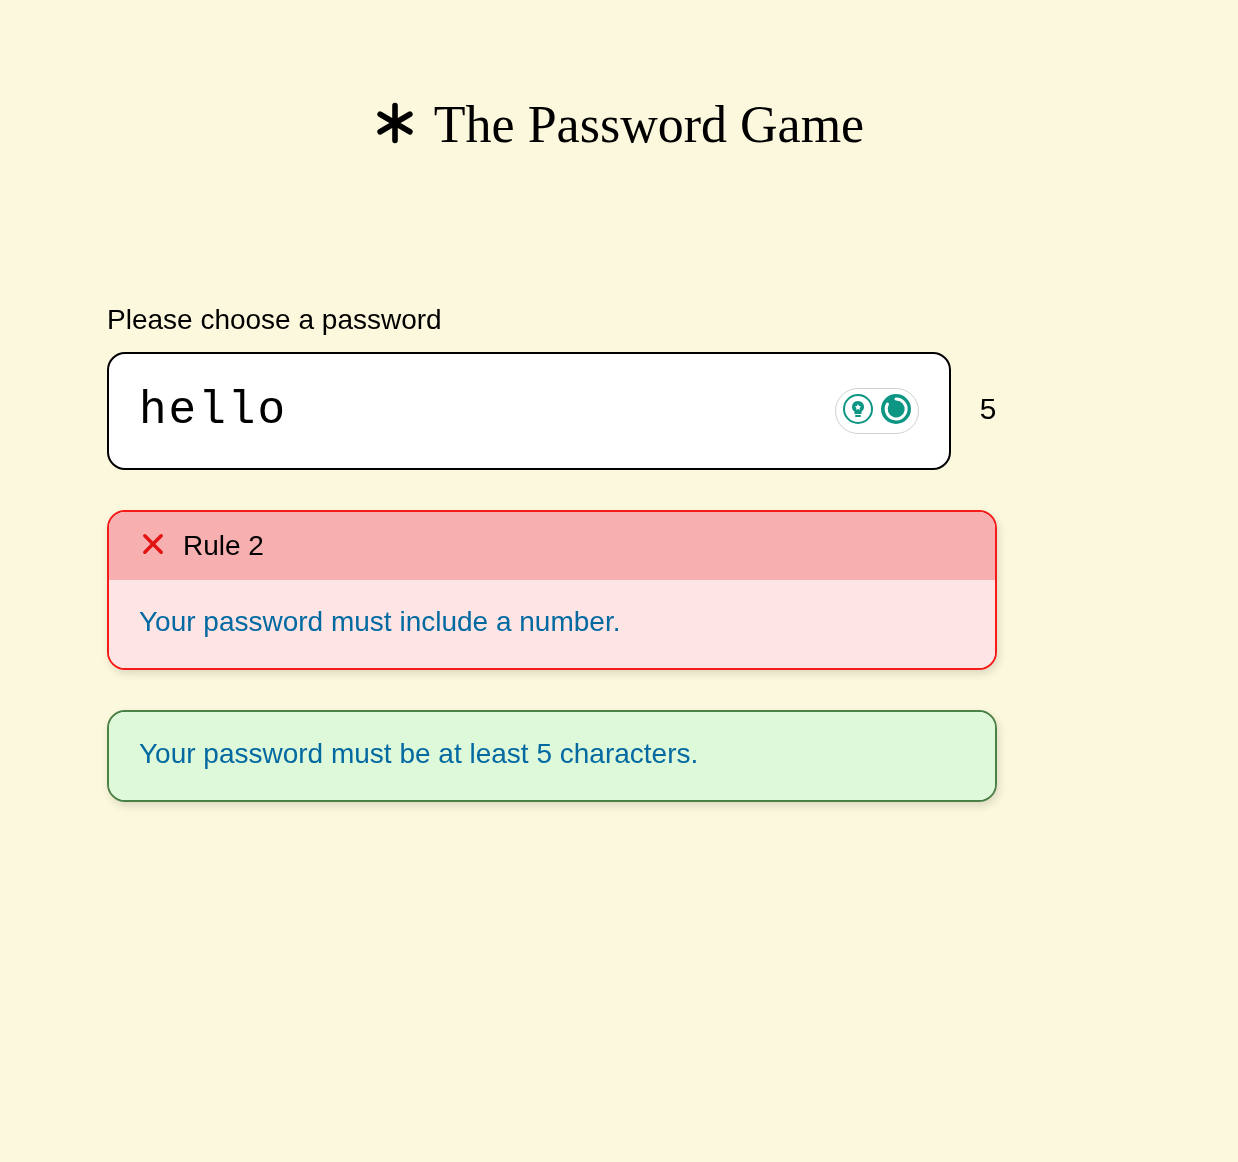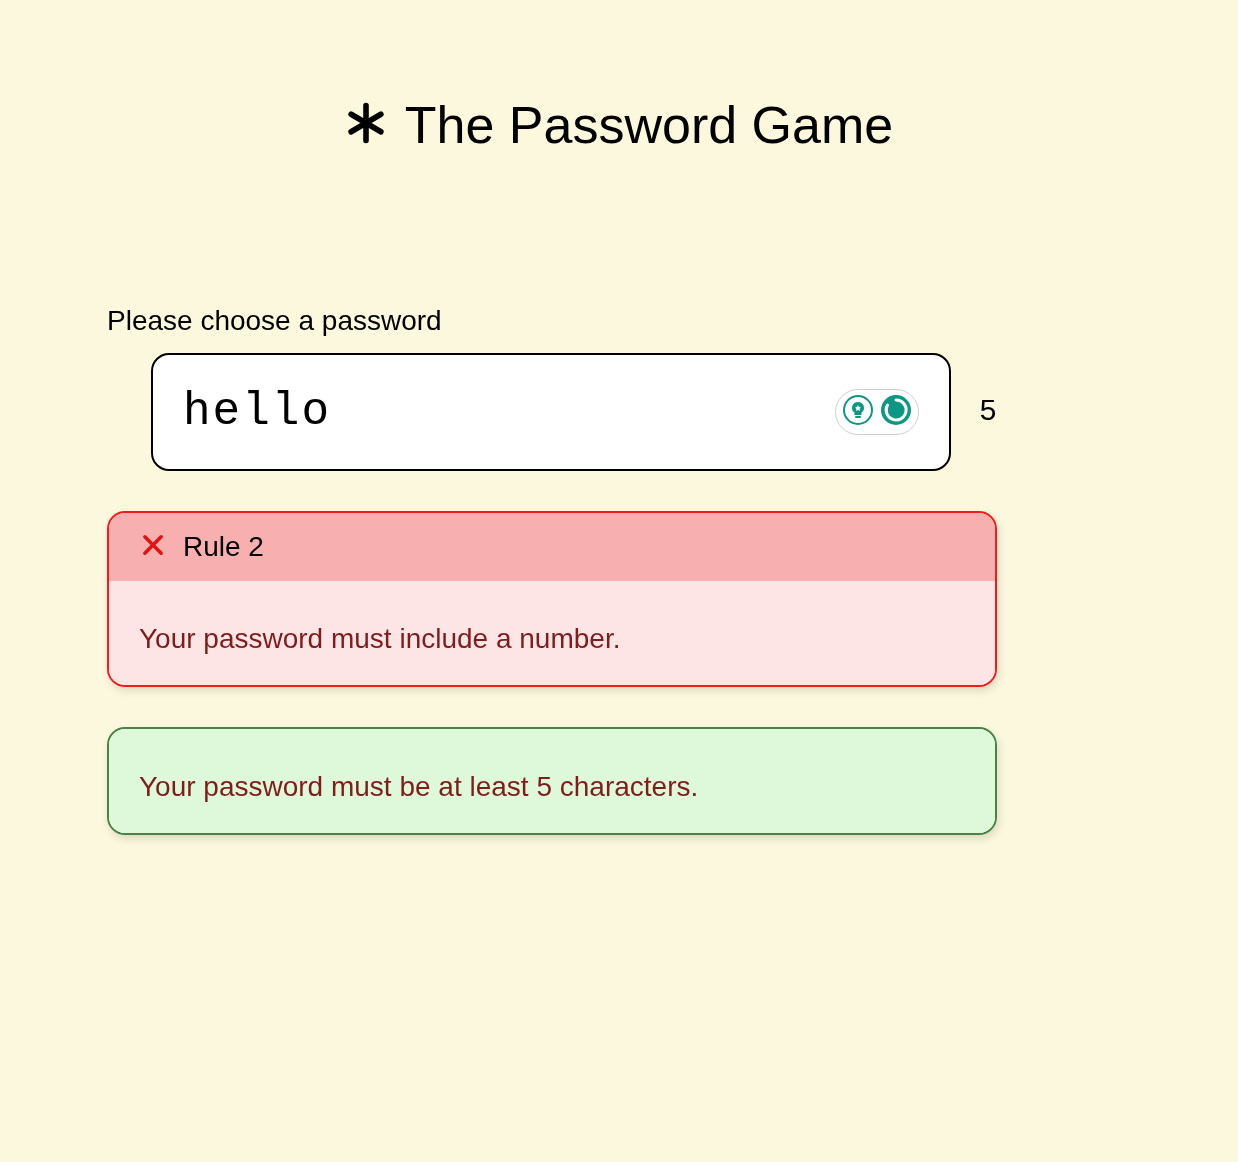--- a/index.html
+++ b/index.html
@@ -23,21 +23,21 @@
       gap: 18px;
       margin-bottom: 150px;
     }
     
     .asterisk-icon {
       width: 42px;
       height: 42px;
     }
     
     .title {
-      font-family: Liberation Sans, sans-serif;
+      font-family: Liberation Serif, serif;
       font-size: 52px;
       font-weight: 400;
       color: #000;
     }
     
     .content-area {
       width: 890px;
       margin-left: 107px;
       position: relative;
     }
@@ -45,21 +45,20 @@
     .prompt-label {
       font-size: 28px;
       color: #000;
       margin-bottom: 16px;
     }
     
     .input-row {
       display: flex;
       align-items: center;
       gap: 28px;
-      margin-left: 44px;
     }
     
     .input-container {
       flex: 1;
       position: relative;
       background: #fff;
       border: 2px solid #000;
       border-radius: 18px;
       height: 118px;
       display: flex;
@@ -138,23 +137,23 @@
       width: 28px;
       height: 28px;
     }
     
     .rule-title {
       font-size: 28px;
       color: #000;
     }
     
     .rule-body {
-      padding: 42px 30px 30px;
+      padding: 26px 30px 30px;
       font-size: 28px;
-      color: #7f1d1d;
+      color: #0369a1;
     }
     
     .rule-card.fail .rule-body {
       background: #fde5e5;
     }
     
     .rule-card.pass .rule-body {
       background: #def8da;
     }
   </style>

